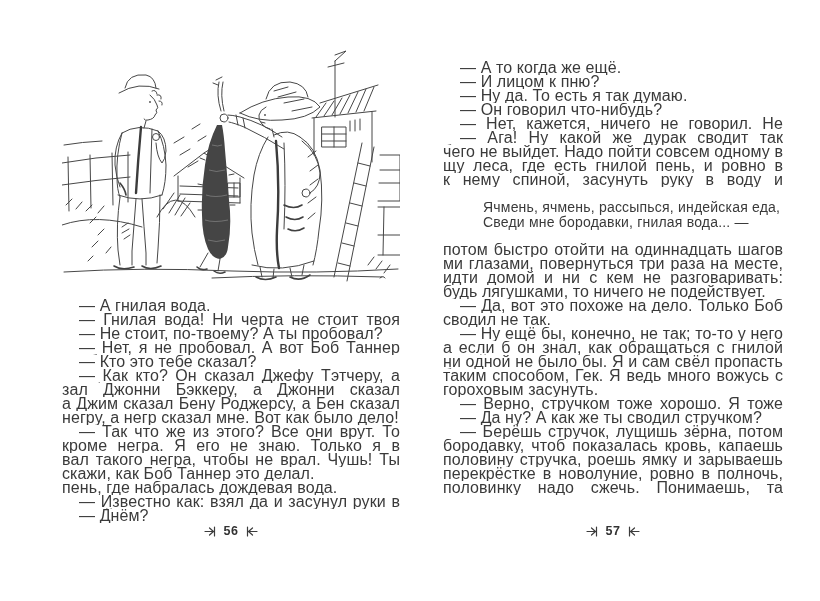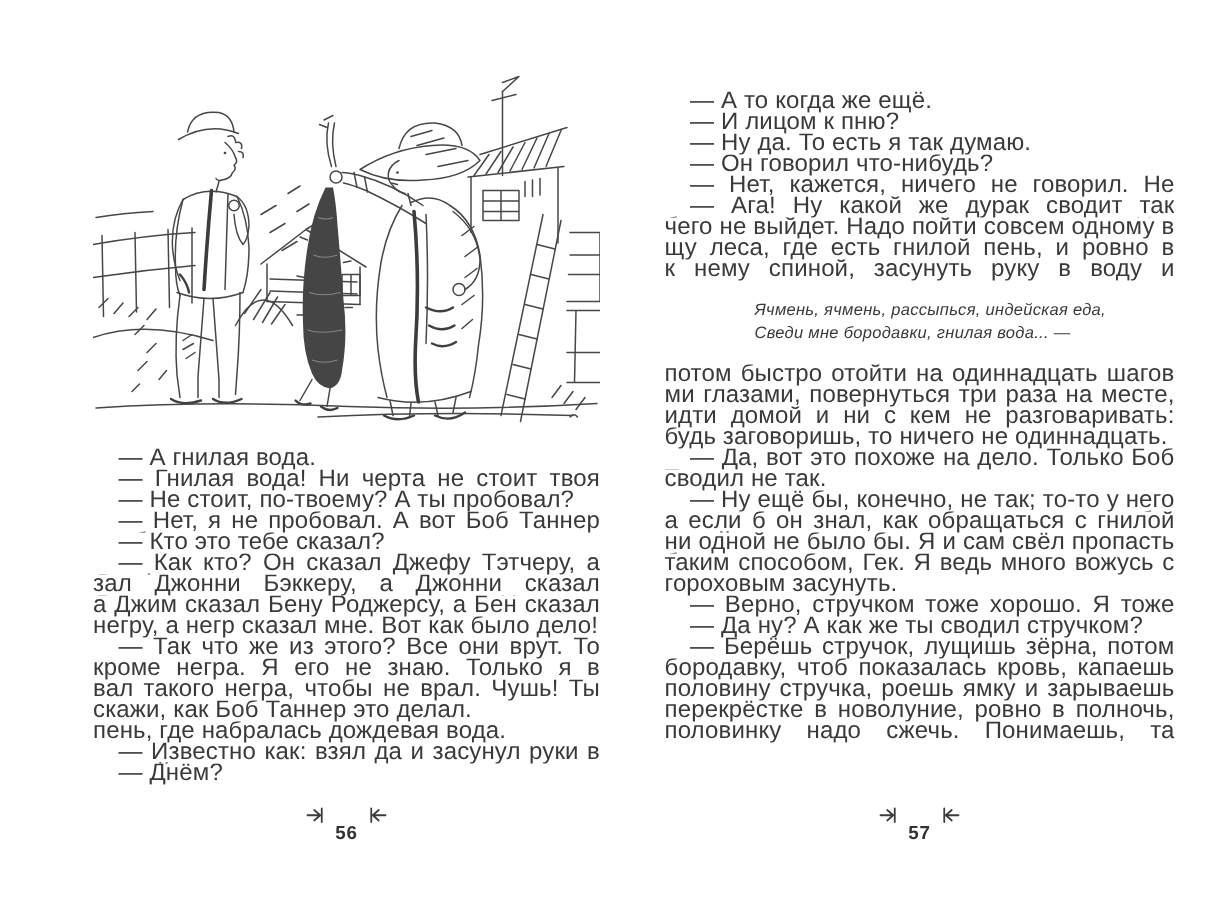--- a/index.html
+++ b/index.html
@@ -14,30 +14,30 @@
   .textblock{margin-top:9px;}
   .textblock-right{margin-top:61px;}
   .line{
     font-size:16px;line-height:14px;height:14px;overflow:hidden;
     text-align:justify;text-align-last:justify;text-justify:inter-word;
     letter-spacing:0.1px;
   }
   .line.last{text-align-last:left;}
   .line.indent{text-indent:17px;}
   .line.verse{
-    text-align:left;text-align-last:left;margin-left:60px;
-    font-size:11px;line-height:15px;height:15px;letter-spacing:0.2px;font-style:italic;
+    text-align:left;text-align-last:left;margin-left:40px;
+    font-size:14px;line-height:15px;height:15px;letter-spacing:0.2px;
   }
   .line.gap{margin-top:13px;}
   .pagefooter{
     position:absolute;top:524px;width:338px;display:flex;align-items:center;
     justify-content:center;gap:7px;
   }
   .pagefooter-right{width:340px;text-align:right;}
-  .pagenum{font-size:12.5px;font-weight:bold;color:#333;letter-spacing:0.5px;margin-top:24px;}
+  .pagenum{font-size:12.5px;font-weight:bold;color:#333;letter-spacing:0.5px;}
   .orn{display:block;}
   svg .ink{stroke:#474747;stroke-width:1;fill:none;stroke-linecap:round;stroke-linejoin:round;}
   svg .ink-bold{stroke:#3c3c3c;stroke-width:2.4;fill:none;stroke-linecap:round;}
   svg .ink-med{stroke:#404040;stroke-width:1.6;fill:none;stroke-linecap:round;}
   svg .fill-dark{fill:#454545;stroke:none;}
   svg .scratch{stroke:#ffffff;stroke-width:0.7;opacity:0.35;fill:none;}
 </style>
 </head>
 <body>
 
@@ -200,21 +200,21 @@
         <div class="line indent last">— Нет, кажется, ничего не говорил. Не знаю.</div>
         <div class="line indent">— Ага! Ну какой же дурак сводит так бородавки! Ни-</div>
         <div class="line">чего не выйдет. Надо пойти совсем одному в самую ча-</div>
         <div class="line">щу леса, где есть гнилой пень, и ровно в полночь стать</div>
         <div class="line last">к нему спиной, засунуть руку в воду и сказать:</div>
         <div class="line verse gap">Ячмень, ячмень, рассыпься, индейская еда,</div>
         <div class="line verse">Сведи мне бородавки, гнилая вода... —</div>
         <div class="line gap">потом быстро отойти на одиннадцать шагов с закрыты-</div>
         <div class="line">ми глазами, повернуться три раза на месте, а после того</div>
         <div class="line">идти домой и ни с кем не разговаривать: если с кем-ни-</div>
-        <div class="line last">будь заговоришь, то ничего не одиннадцать.</div>
+        <div class="line last">будь лягушками, то ничего не подействует.</div>
         <div class="line indent">— Да, вот это похоже на дело. Только Боб Таннер</div>
         <div class="line last">сводил не так.</div>
         <div class="line indent">— Ну ещё бы, конечно, не так; то-то у него и бо-</div>
         <div class="line">а если б он знал, как обращаться с гнилой водой, то</div>
         <div class="line">ни одной не было бы. Я и сам свёл пропасть бородавок</div>
         <div class="line">таким способом, Гек. Я ведь много вожусь с лягушками,</div>
         <div class="line last">гороховым засунуть.</div>
         <div class="line indent last">— Верно, стручком тоже хорошо. Я тоже так делал.</div>
         <div class="line indent last">— Да ну? А как же ты сводил стручком?</div>
         <div class="line indent">— Берёшь стручок, лущишь зёрна, потом режешь</div>

